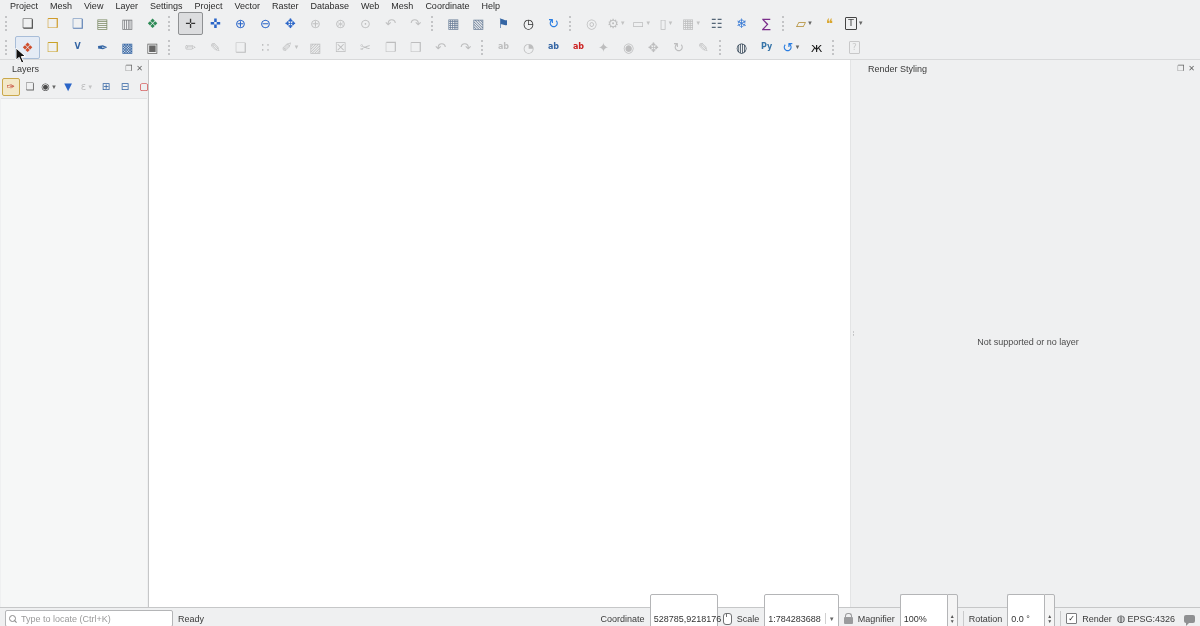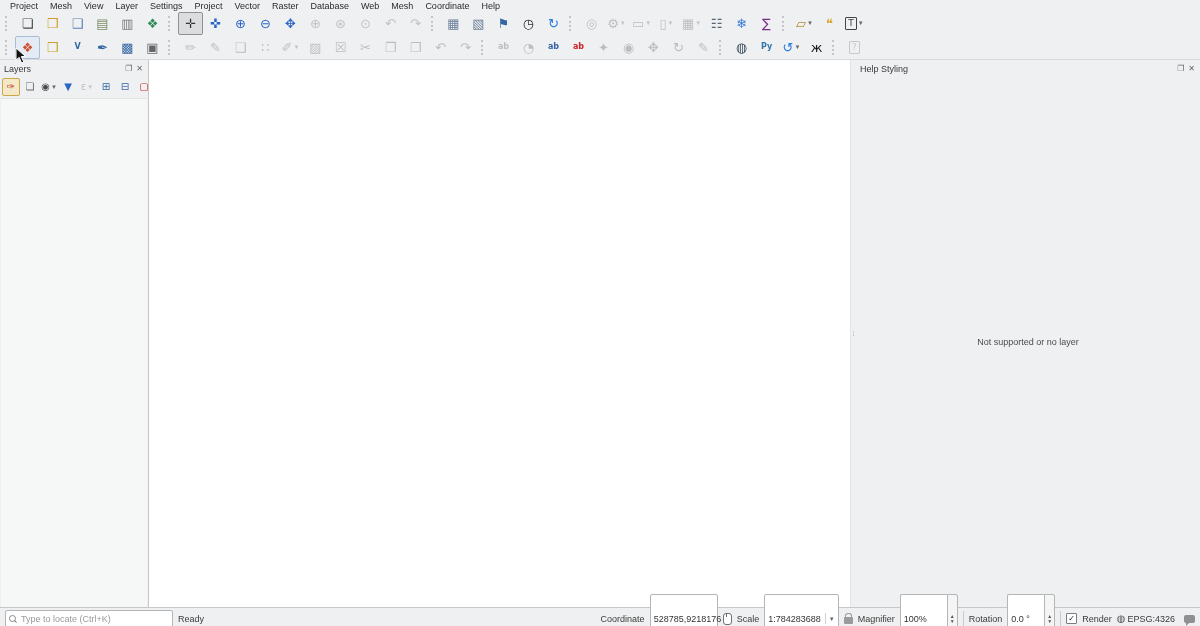--- a/index.html
+++ b/index.html
@@ -20,21 +20,21 @@
   .tbtn.hover{border-color:#a8bdd8;background:#e4ebf5;}
   .glyph{font-family:"DejaVu Sans",sans-serif;font-size:13px;line-height:1;}
   .glyph.multi{font-size:8px;font-weight:bold;letter-spacing:0;}
   .glyph.boxed{border:1px solid currentColor;font-size:9px;padding:0 2px;border-radius:1px;line-height:11px;}
   .dim{opacity:.32;filter:grayscale(1);}
   .dd{font-size:6px;color:#666;margin-left:1px;}
   
   .main{display:flex;height:547px;border-top:1px solid #d8d9da;}
   .panel{background:#eff0f1;display:flex;flex-direction:column;}
   .panel-title{height:15px;display:flex;align-items:center;justify-content:space-between;
-               padding:1px 4px 0 4px;color:#3a3a3a;gap:28px;}
+               padding:1px 4px 0 12px;color:#3a3a3a;gap:28px;}
   .panel-btns{display:flex;gap:2px;}
   .pbtn{font-family:"DejaVu Sans",sans-serif;font-size:8px;color:#666;padding:0 1px;}
   .left-panel{width:148px;border-right:1px solid #c6c7c8;}
   .ptoolbar{height:19px;display:flex;align-items:center;padding:1px 2px;gap:1px;}
   .ptbtn{min-width:16px;height:16px;display:flex;align-items:center;justify-content:center;
          border:1px solid transparent;border-radius:2px;}
   .ptbtn.active{border-color:#caa84a;background:#f3e8c8;}
   .ptbtn .glyph{font-size:10px;}
   .layer-tree{flex:1;background:#f6f7f7;margin:1px 1px 0 1px;border-top:1px solid #e2e3e4;}
   .canvas{flex:1;background:#ffffff;}
@@ -359,21 +359,21 @@
       </div>
     <div class="layer-tree"></div>
   </div>
 
   <div class="canvas"></div>
 
   <div class="splitter">⁞</div>
 
   <div class="panel right-panel">
     <div class="panel-title">
-      <span>Help Styling</span>
+      <span>Render Styling</span>
       <span class="panel-btns">
         <span class="pbtn">❐</span>
         <span class="pbtn">✕</span>
       </span>
     </div>
     <div class="styling-body">
       <span>Not supported or no layer</span>
     </div>
   </div>
 </div>

